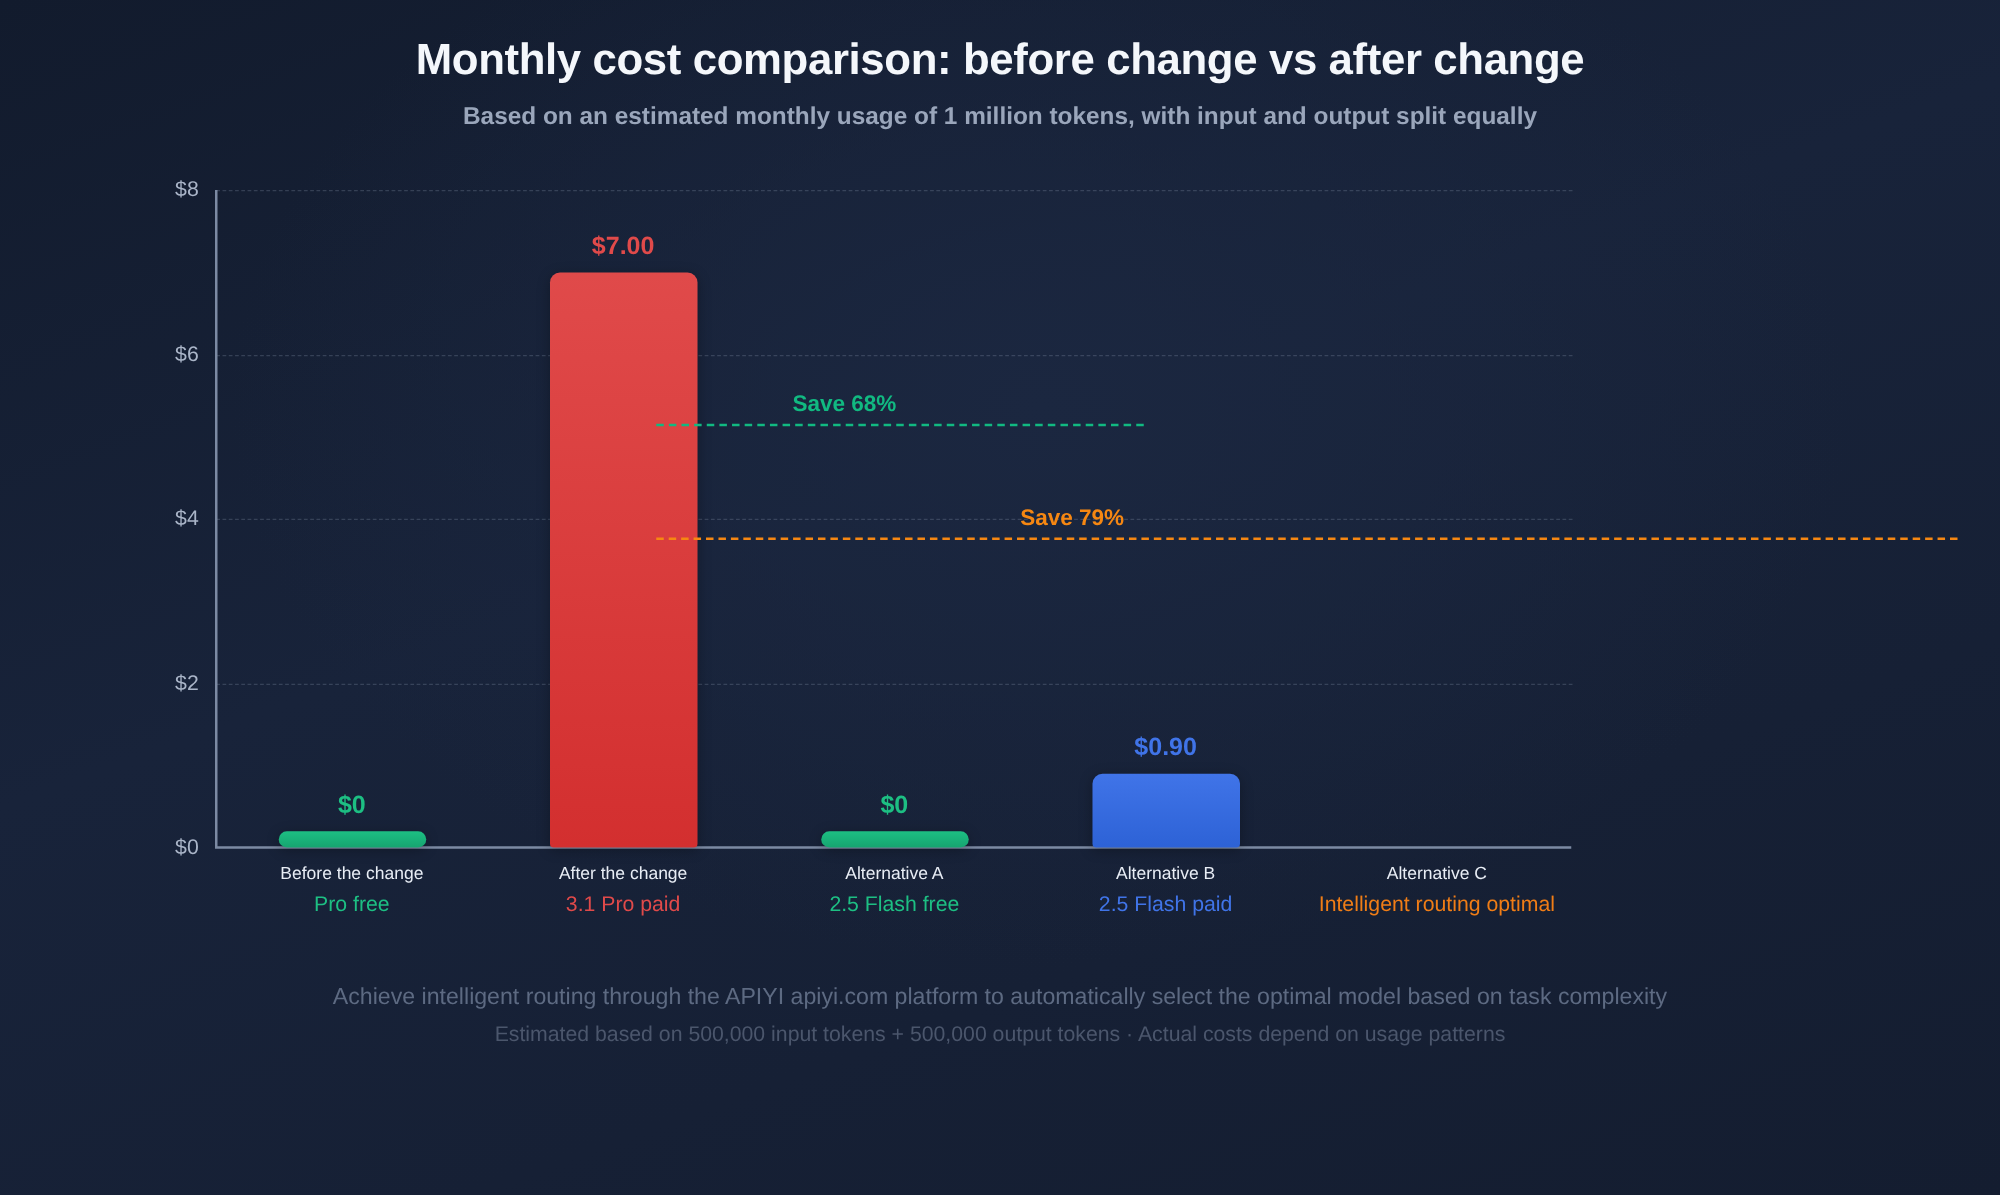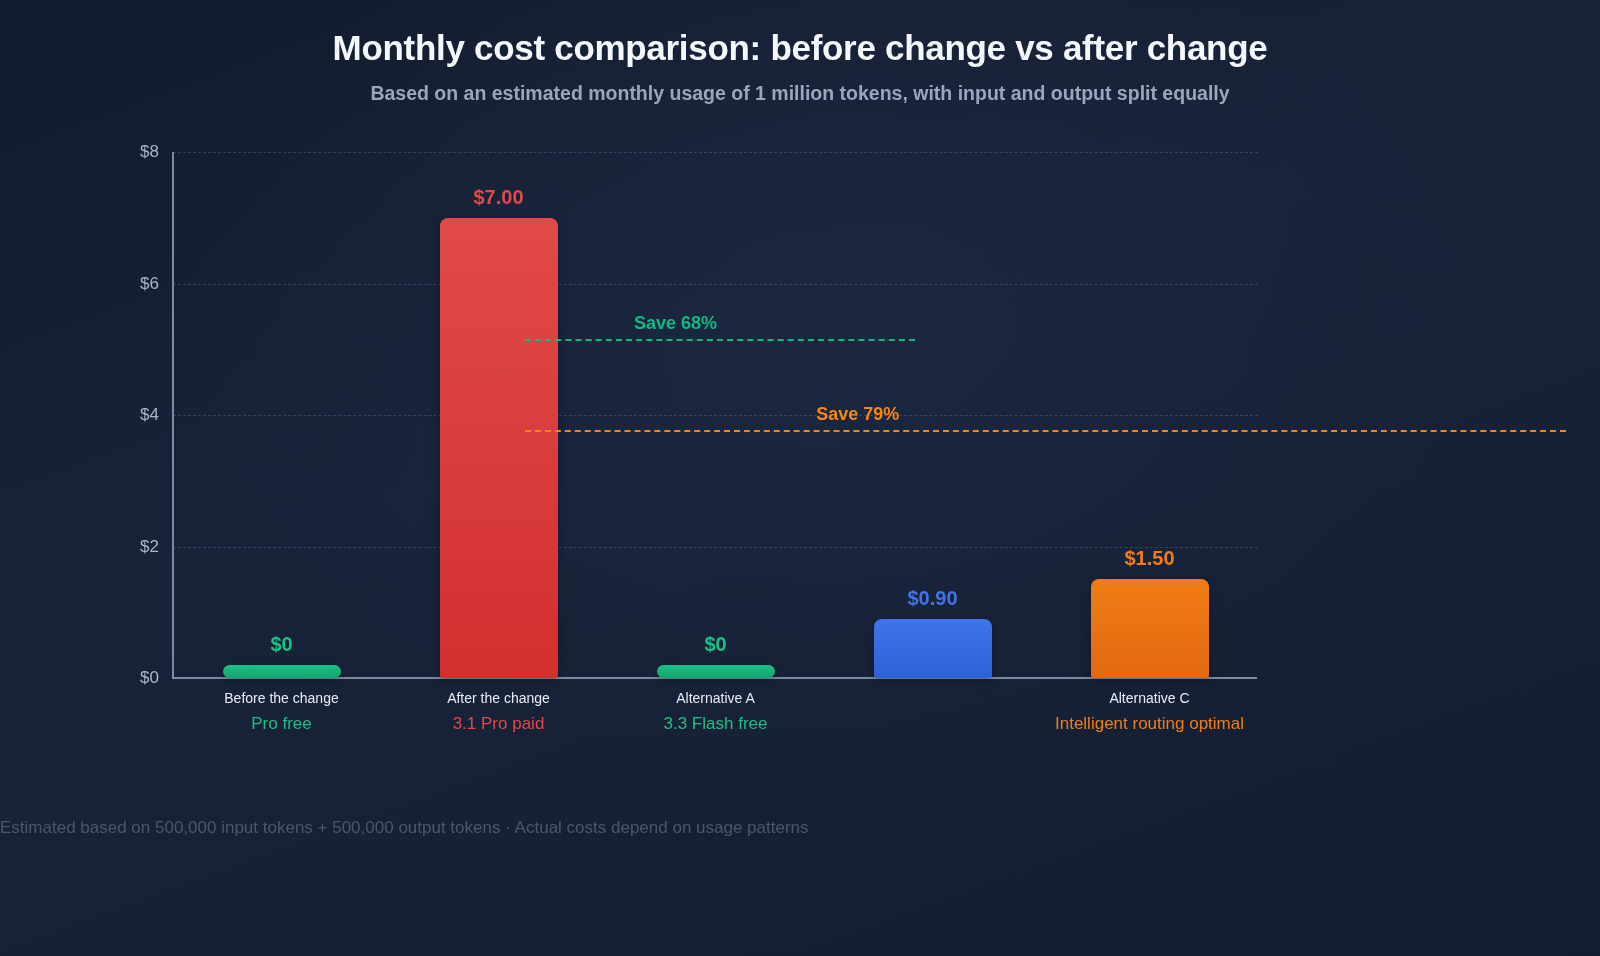--- a/index.html
+++ b/index.html
@@ -165,21 +165,21 @@
     left: 0; right: 0;
     top: 786px;
     text-align: center;
     font-size: 18.5px;
     color: #5d6a82;
   }
   .footnote-2 {
     position: absolute;
     left: 0; right: 0;
     top: 818px;
-    text-align: left;
+    text-align: center;
     font-size: 17px;
     color: #4b566c;
   }
 </style>
 </head>
 <body>
 
 <div id="root">
 
   <div class="chart-title">Monthly cost comparison: before change vs after change</div>
@@ -220,50 +220,49 @@
             <div class="bar-value" style="color: rgb(29, 191, 131);">$0</div>
             <div class="bar-rect zero" style="width: 118px; height: 13px; background: linear-gradient(rgb(29, 191, 131) 0%, rgb(22, 165, 112) 100%);"></div>
           </div>
         </div>
         <div class="bar-slot" style="left: 651px; width: 217px;">
           <div class="bar-col">
             <div class="bar-value" style="color: rgb(64, 116, 232);">$0.90</div>
             <div class="bar-rect" style="width: 118px; height: 59.175px; background: linear-gradient(rgb(64, 116, 232) 0%, rgb(45, 98, 214) 100%);"></div>
           </div>
         </div>
-        <div class="bar-slot" style="left: 868px; width: 217px;">
-          <div class="bar-col">
-            <div class="bar-value" style="color: rgb(240, 125, 22);">$1.50</div>
-            <div class="bar-rect" style="width: 118px; height: 98.625px; background: linear-gradient(rgb(240, 125, 22) 0%, rgb(226, 105, 15) 100%);"></div>
-          </div>
-        </div>
       </div>
     <div id="annotations">
         <div class="annot-line" style="left: 351.54px; width: 390.6px; top: 187.387px; border-top: 2.5px dashed rgb(17, 185, 129);"></div>
         <div class="annot-text" style="color: rgb(17, 185, 129); left: 460.908px; top: 161.387px;">Save 68%</div>
         <div class="annot-line" style="left: 351.54px; width: 1041.6px; top: 278.123px; border-top: 2.5px dashed rgb(246, 135, 18);"></div>
         <div class="annot-text" style="color: rgb(246, 135, 18); left: 643.188px; top: 252.123px;">Save 79%</div>
       </div>
   </div>
 
   <div class="xlabels" id="xlabels">
       <div class="xlabel-slot" style="left: 0px; width: 217px;">
         <div class="xlabel-main">Before the change</div>
         <div class="xlabel-sub" style="color: rgb(29, 191, 131);">Pro free</div>
       </div>
       <div class="xlabel-slot" style="left: 217px; width: 217px;">
         <div class="xlabel-main">After the change</div>
         <div class="xlabel-sub" style="color: rgb(224, 74, 74);">3.1 Pro paid</div>
       </div>
       <div class="xlabel-slot" style="left: 434px; width: 217px;">
         <div class="xlabel-main">Alternative A</div>
-        <div class="xlabel-sub" style="color: rgb(29, 191, 131);">3.3 Flash free</div>
+        <div class="xlabel-sub" style="color: rgb(29, 191, 131);">2.5 Flash free</div>
+      </div>
+      <div class="xlabel-slot" style="left: 651px; width: 217px;">
+        <div class="xlabel-main">Alternative B</div>
+        <div class="xlabel-sub" style="color: rgb(64, 116, 232);">2.5 Flash paid</div>
       </div>
       <div class="xlabel-slot" style="left: 868px; width: 217px;">
         <div class="xlabel-main">Alternative C</div>
         <div class="xlabel-sub" style="color: rgb(240, 125, 22);">Intelligent routing optimal</div>
       </div>
     </div>
 
+  <div class="footnote-1">Achieve intelligent routing through the APIYI apiyi.com platform to automatically select the optimal model based on task complexity</div>
 
   <div class="footnote-2">Estimated based on 500,000 input tokens + 500,000 output tokens · Actual costs depend on usage patterns</div>
 
 </div>
 
 </body></html>

